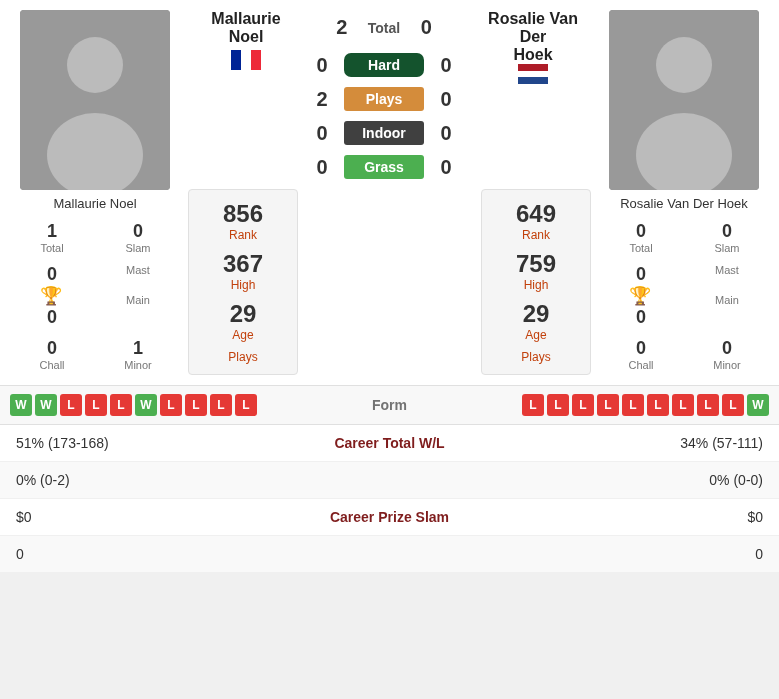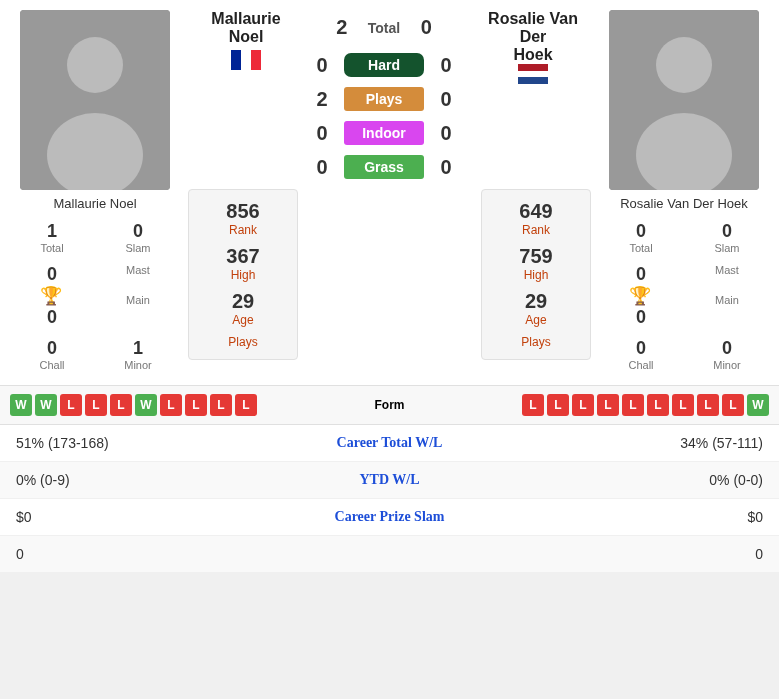--- a/index.html
+++ b/index.html
@@ -97,21 +97,21 @@
       align-items: center;
       gap: 8px;
       min-width: 110px;
     }
 
     .data-item {
       text-align: center;
     }
 
     .data-value {
-      font-size: 20px;
+      font-size: 24px;
       font-weight: bold;
       color: #333;
     }
 
     .data-sub {
       font-size: 12px;
       color: #c2410c;
     }
 
     .player-full-name {
@@ -150,21 +150,21 @@
       border-radius: 3px;
       font-size: 14px;
       font-weight: bold;
       color: #fff;
       min-width: 80px;
       text-align: center;
     }
 
     .badge-hard { background: #14532d; border-radius: 7px; }
     .badge-clay { background: #d48c3b; }
-    .badge-indoor { background: #d946ef; }
+    .badge-indoor { background: #404040; }
     .badge-grass { background: #4caf50; }
 
     .total-label {
       font-size: 14px;
       color: #555;
       font-weight: bold;
     }
 
     
     .form-section {
@@ -191,23 +191,23 @@
       color: #fff;
       display: flex;
       align-items: center;
       justify-content: center;
     }
 
     .form-badge-w { background: #4caf50; }
     .form-badge-l { background: #e53935; }
 
     .form-label {
-      font-size: 12px;
-      font-weight: bold;
-      color: #000000;
+      font-size: 14px;
+      font-weight: bold;
+      color: #737373;
       text-align: center;
       min-width: 80px;
     }
 
     
     .stats-table {
       width: 100%;
       border-top: 1px solid #e0e0e0;
     }
 
@@ -229,24 +229,23 @@
       color: #333;
       min-width: 120px;
     }
 
     .stats-left-val { text-align: left; }
     .stats-right-val { text-align: right; }
 
     .stats-center-label {
       font-size: 14px;
       font-weight: bold;
-      color: #1d4ed8;
+      color: #7f1d1d;
       text-align: center;
       flex: 1;
-      font-family: Liberation Serif, serif;
     }
 
     
     .top-area {
       display: flex;
       padding: 10px;
       gap: 8px;
       background: #fff;
     }
 
@@ -497,22 +496,21 @@
       </div>
   </div>
 
   <div class="stats-table" id="stats-table">
       <div class="stats-row">
     <span class="stats-left-val">51% (173-168)</span>
     <span class="stats-center-label">Career Total W/L</span>
     <span class="stats-right-val">34% (57-111)</span>
   </div>
       <div class="stats-row">
-    <span class="stats-left-val">0% (0-9)</span>
-    <span class="stats-center-label">YTD W/L</span>
+    <span class="stats-left-val">0% (0-2)</span>
     <span class="stats-right-val">0% (0-0)</span>
   </div>
       <div class="stats-row">
     <span class="stats-left-val">$0</span>
     <span class="stats-center-label">Career Prize Slam</span>
     <span class="stats-right-val">$0</span>
   </div>
       <div class="stats-row">
     <span class="stats-left-val">0</span>
     <span class="stats-right-val">0</span>

